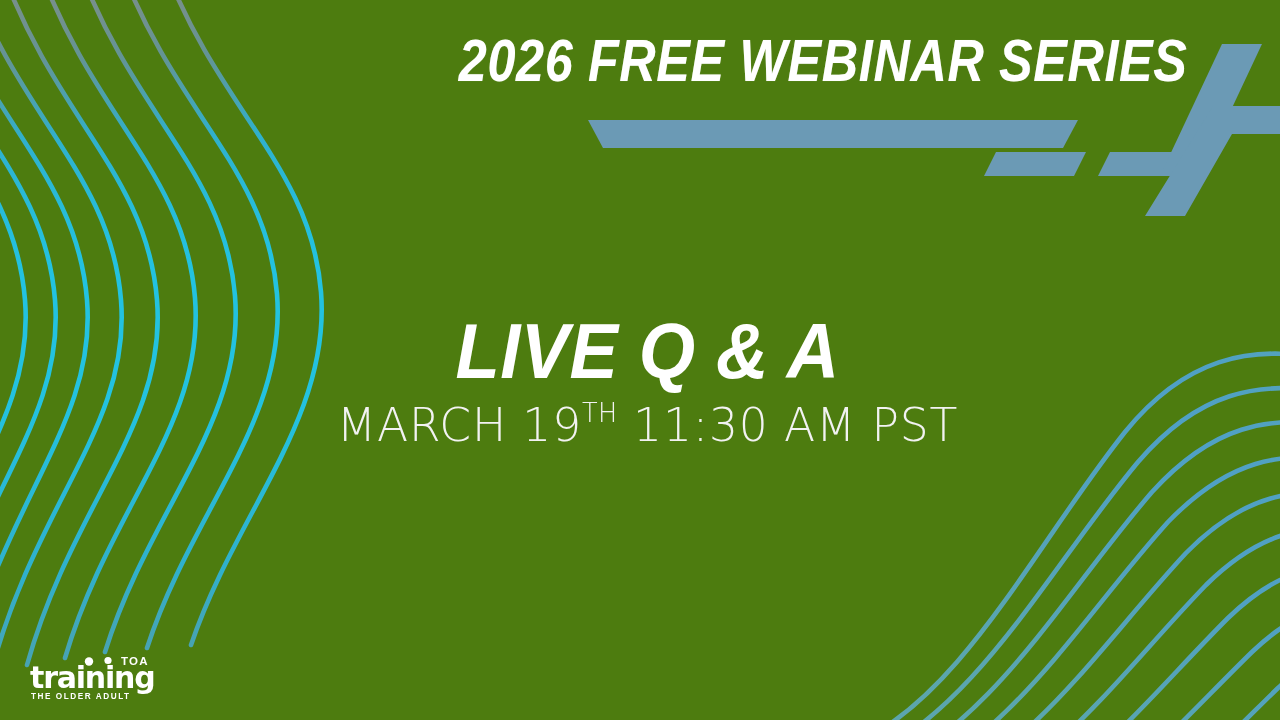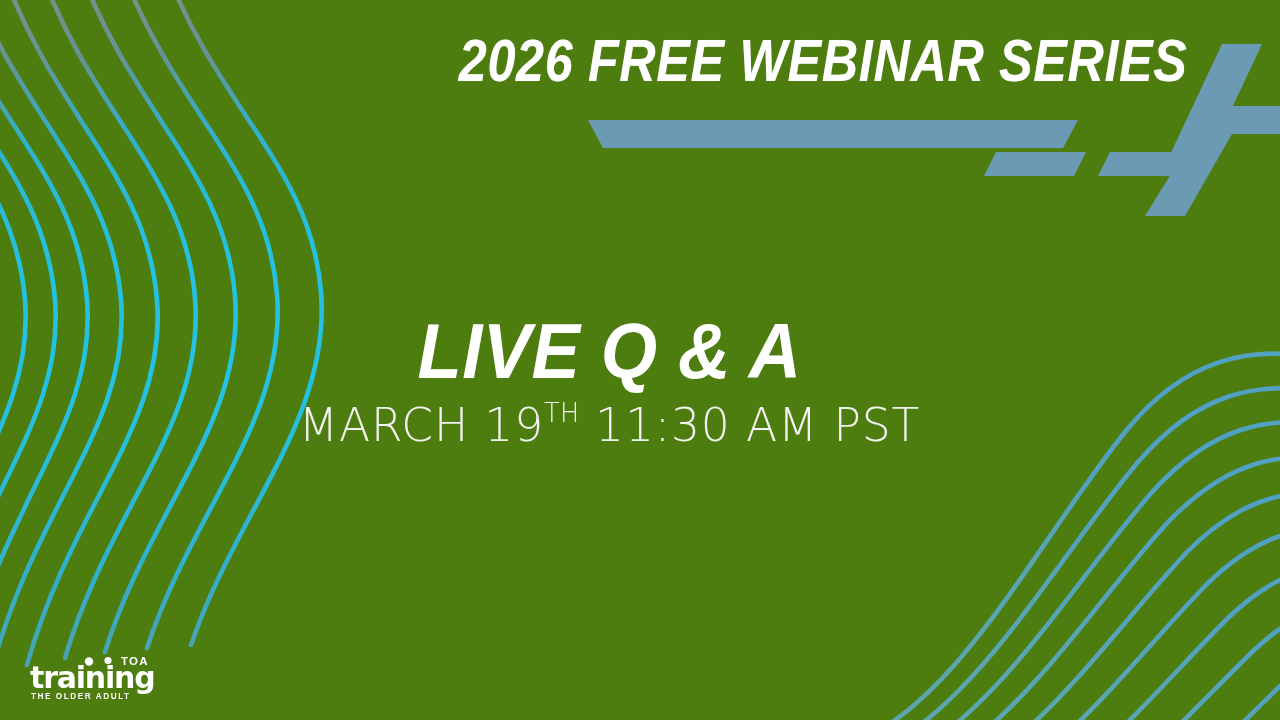--- a/index.html
+++ b/index.html
@@ -45,20 +45,21 @@
     text-shadow: 0 0 1px rgba(255,255,255,0.35);
   }
 
   
   #center-block {
     position: absolute;
     left: 0;
     top: 312px;
     width: 1219px;
     text-align: center;
+    padding-left: 38px;
   }
   #main-headline {
     margin: 0;
     color: #ffffff;
     font-family: "Liberation Sans", sans-serif;
     font-size: 78px;
     font-weight: bold;
     font-style: italic;
     line-height: 1.02;
     letter-spacing: 0.005em;

